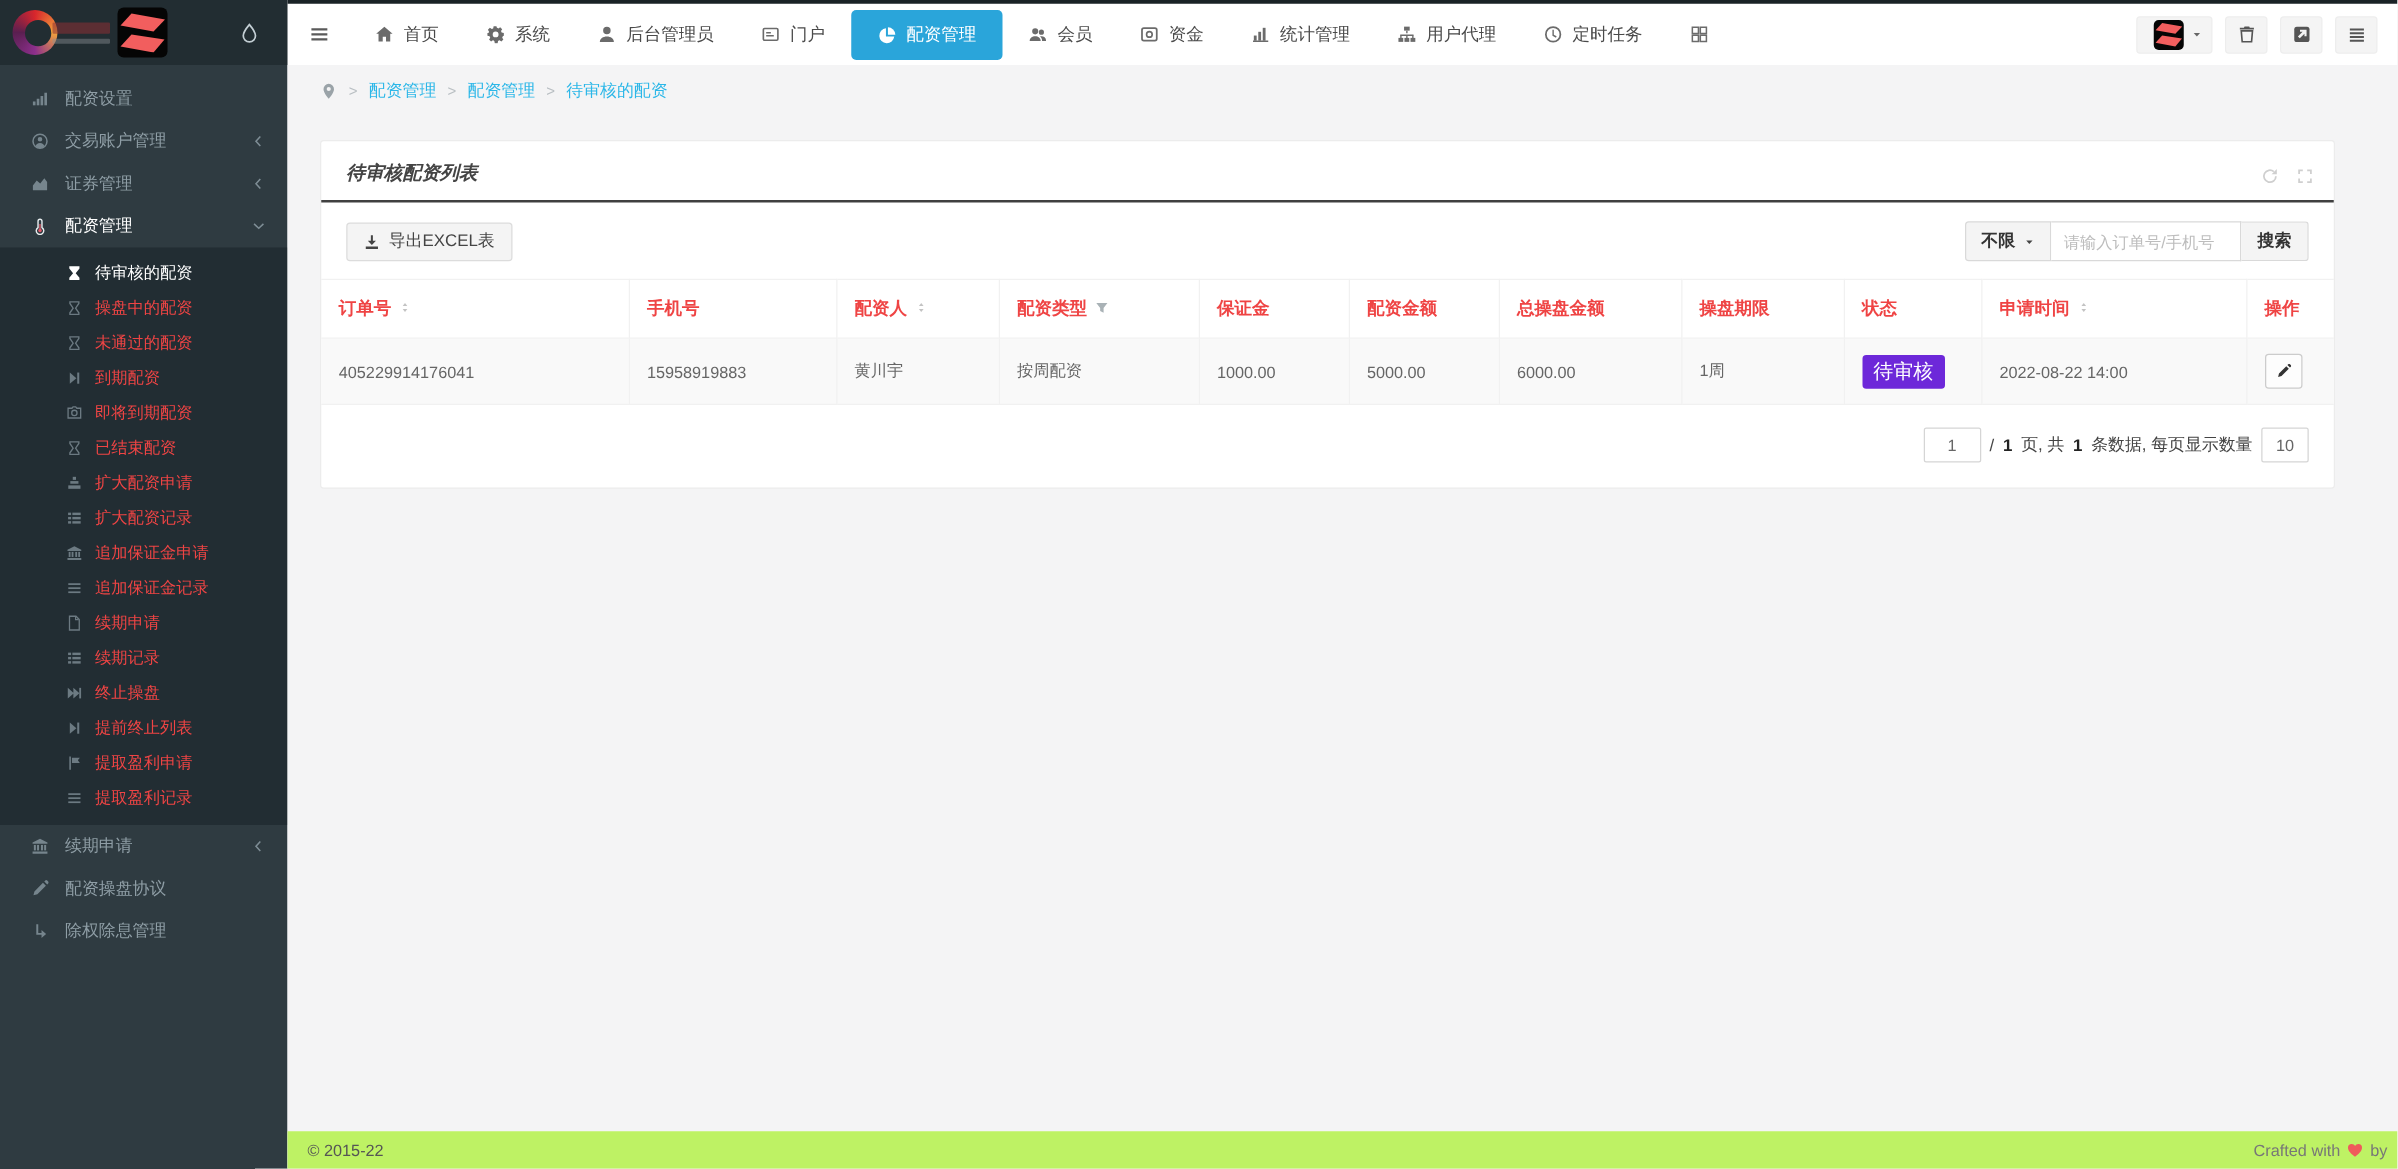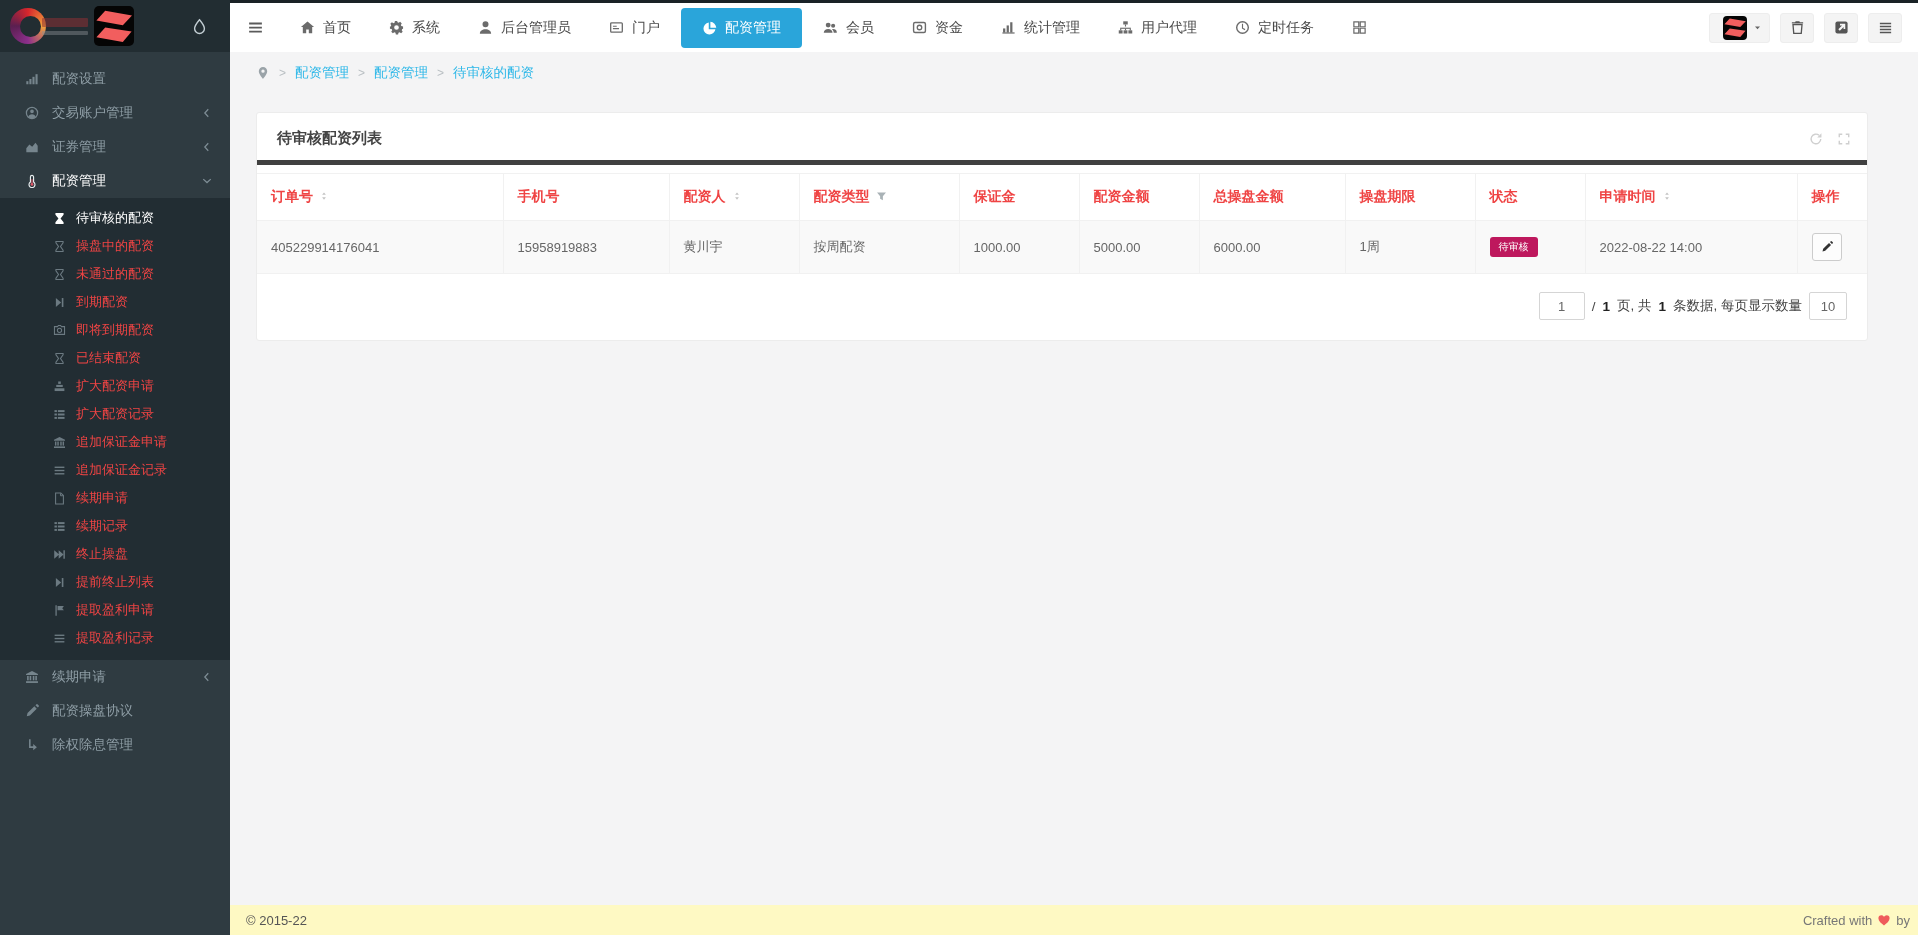--- a/index.html
+++ b/index.html
@@ -50,52 +50,52 @@
 
   
   .breadcrumb { display:flex; align-items:center; gap:9px; padding:12px 0 10px 26px; font-size:13.5px; }
   .breadcrumb .pin { color:#9aa3a8; }
   .crumb-sep { color:#b9bfc3; font-size:12px; }
   .crumb-link { color:#2cb7e8; text-decoration:none; cursor:pointer; }
 
   
   .content { flex:1; padding:20px 50px 0 26px; }
   .panel { background:#fff; border:1px solid #ececec; border-radius:3px; position:relative; }
-  .panel-header { display:flex; align-items:center; justify-content:space-between; padding:16px 16px 12px 20px; border-bottom:5px solid #404040; }
+  .panel-header { display:flex; align-items:flex-end; justify-content:space-between; padding:16px 16px 12px 20px; border-bottom:2px solid #404040;font-style:italic; }
   .panel-title { font-size:15px; font-weight:bold; color:#444; }
   .panel-tools { display:flex; gap:14px; color:#cfcfcf; }
   .panel-tools .pt { cursor:pointer; }
   .panel-toolbar { display:flex; align-items:center; justify-content:space-between; padding:15px 20px 6px; }
   .btn { display:inline-flex; align-items:center; gap:7px; height:31px; padding:0 13px; background:#f4f4f4; border:1px solid #dcdcdc; border-radius:3px; font-size:13.5px; color:#444; cursor:pointer; font-family:inherit; }
   .search-group { display:flex; align-items:stretch; height:32px; }
   .btn-filter { display:inline-flex; align-items:center; gap:7px; padding:0 12px; background:#f4f4f4; border:1px solid #d9d9d9; border-radius:3px 0 0 3px; font-size:13.5px; font-weight:bold; color:#333; cursor:pointer; }
   .btn-filter .caret { color:#444; }
   .search-input { width:152px; border:1px solid #d9d9d9; border-left:none; padding:0 10px; font-size:13px; color:#555; outline:none; font-family:inherit; }
   .search-input::placeholder { color:#bdbdbd; }
   .btn-search { display:inline-flex; align-items:center; padding:0 13px; background:#f4f4f4; border:1px solid #d9d9d9; border-left:none; border-radius:0 3px 3px 0; font-size:13.5px; font-weight:bold; color:#333; cursor:pointer; }
 
   
   table { width:100%; border-collapse:collapse; table-layout:fixed; margin-top:8px; }
   th { text-align:left; font-size:14px; font-weight:bold; color:#ef4444; padding:14px 10px 14px 14px; border:1px solid #f1f1f1; border-left:none; white-space:nowrap; }
   th:last-child { border-right:none; }
   td { font-size:13px; color:#666; padding:12px 10px 12px 14px; border:1px solid #f1f1f1; border-left:none; background:#f9f9f9; white-space:nowrap; }
   td:last-child { border-right:none; }
   .sort-ic { display:inline-block; vertical-align:-1px; margin-left:6px; color:#c3c3c3; }
   .filter-ic { display:inline-block; vertical-align:-1px; margin-left:6px; color:#a9b2b6; }
-  .badge { display:inline-block; background:#be185d; color:#fff; font-size:10px; padding:3px 9px; border-radius:3px; }
+  .badge { display:inline-block; background:#6d28d9; color:#fff; font-size:16px; padding:3px 9px; border-radius:3px; }
   .row-edit-btn { width:30px; height:28px; background:#fdfdfd; border:1px solid #ccc; border-radius:3px; display:flex; align-items:center; justify-content:center; color:#333; cursor:pointer; }
 
   
   .pager { display:flex; align-items:center; justify-content:flex-end; gap:7px; padding:18px 20px 20px; font-size:13.5px; color:#444; }
   .pager b { color:#222; }
   .pg-input { width:46px; height:28px; border:1px solid #d5d5d5; border-radius:2px; text-align:center; font-size:13px; color:#666; outline:none; font-family:inherit; background:#fff; }
   .pg-input.small { width:38px; }
 
   
-  .footer { height:30px; background:#fef9c3; display:flex; align-items:center; justify-content:space-between; padding:0 8px 0 16px; font-size:13px; color:#555; }
+  .footer { height:30px; background:#bef264; display:flex; align-items:center; justify-content:space-between; padding:0 8px 0 16px; font-size:13px; color:#555; }
   .credit { display:flex; align-items:center; gap:5px; color:#777; }
   .credit .heart { color:#ef5b5b; }
 </style>
 </head>
 <body>
 
 <div class="topbar">
   <div class="brand">
     <div class="brand-circle"></div>
     <div class="brand-textblock">
@@ -531,20 +531,45 @@
                   <path d="M13.4 8a5.5 5.5 0 1 1-1.9-4.2" fill="none" stroke="currentColor" stroke-width="1.6"></path>
                   <path fill="currentColor" d="M14.2 1.4v4.8H9.4z"></path>
                 </svg>
               </span>
             <span class="pt">
                 <svg width="14" height="14" viewBox="0 0 16 16" fill="currentColor">
                   <path d="M1.8 6V1.8H6v1.6H3.4V6zM10 1.8h4.2V6h-1.6V3.4H10zM14.2 10v4.2H10v-1.6h2.6V10zM6 14.2H1.8V10h1.6v2.6H6z"></path>
                 </svg>
               </span>
           </span>
+        </div>
+        <div class="panel-toolbar">
+          <button class="btn">
+            <span>
+                <svg width="13" height="13" viewBox="0 0 16 16" fill="currentColor">
+                  <path d="M7 1.5h2v5.5h3L8 11 4 7h3z"></path>
+                  <path d="M2 12.5h12V15H2z"></path>
+                </svg>
+              </span>
+            <span>导出EXCEL表</span>
+          </button>
+          <div class="search-group">
+            <button class="btn-filter">
+              <span>不限</span>
+              <span class="caret">
+                  <svg width="9" height="9" viewBox="0 0 16 16" fill="currentColor">
+                    <path d="M3.5 6h9L8 11z"></path>
+                  </svg>
+                </span>
+            </button>
+            <input class="search-input" placeholder="请输入订单号/手机号" style="">
+            <button class="btn-search">
+                <span>搜索</span>
+              </button>
+          </div>
         </div>
 
         <table>
           <colgroup>
             <col style="width:246px">
               <col style="width:166px">
               <col style="width:130px">
               <col style="width:160px">
             <col style="width:120px">
               <col style="width:120px">

